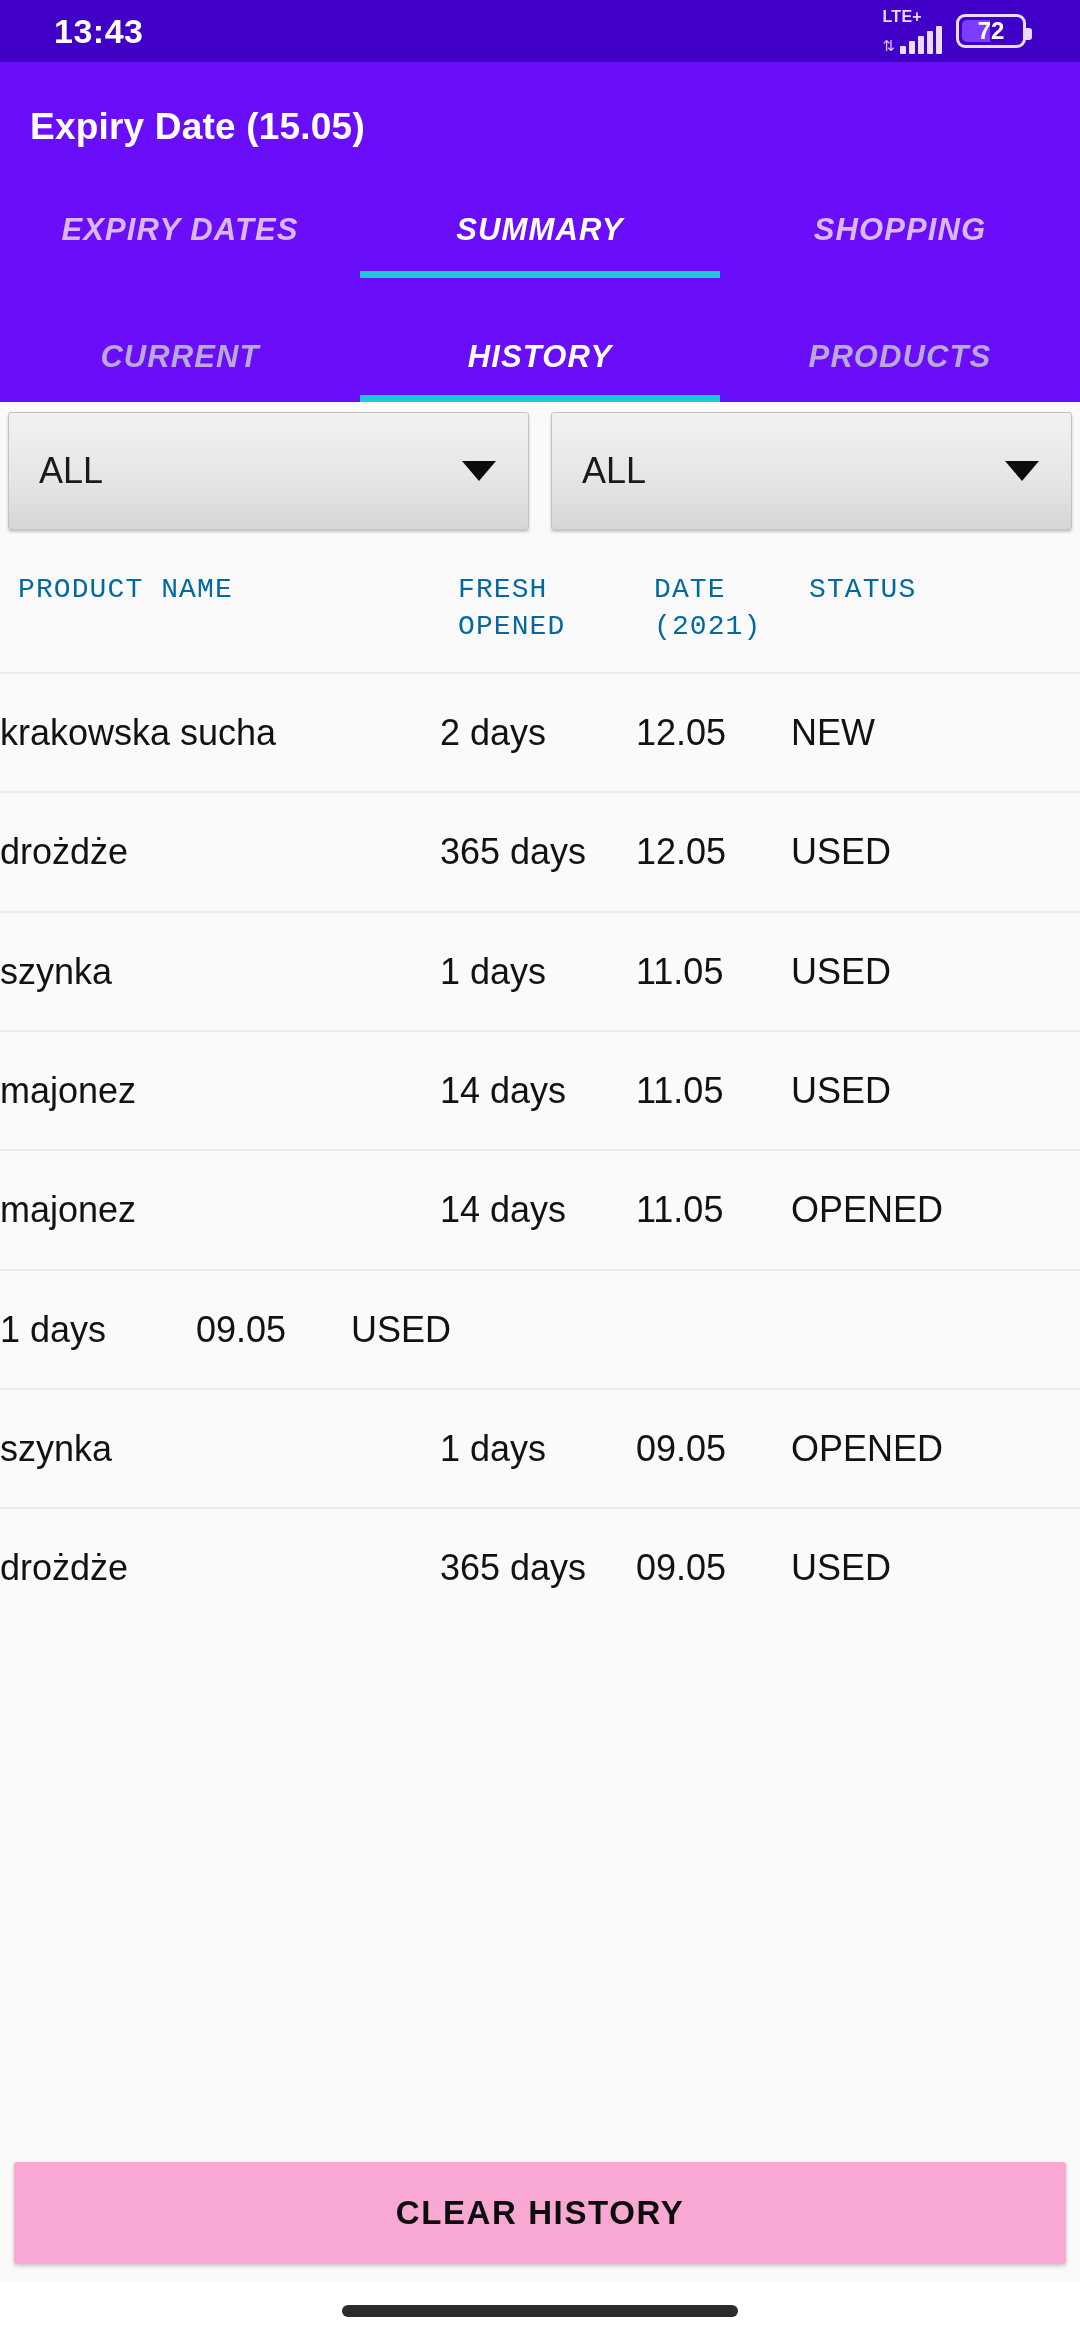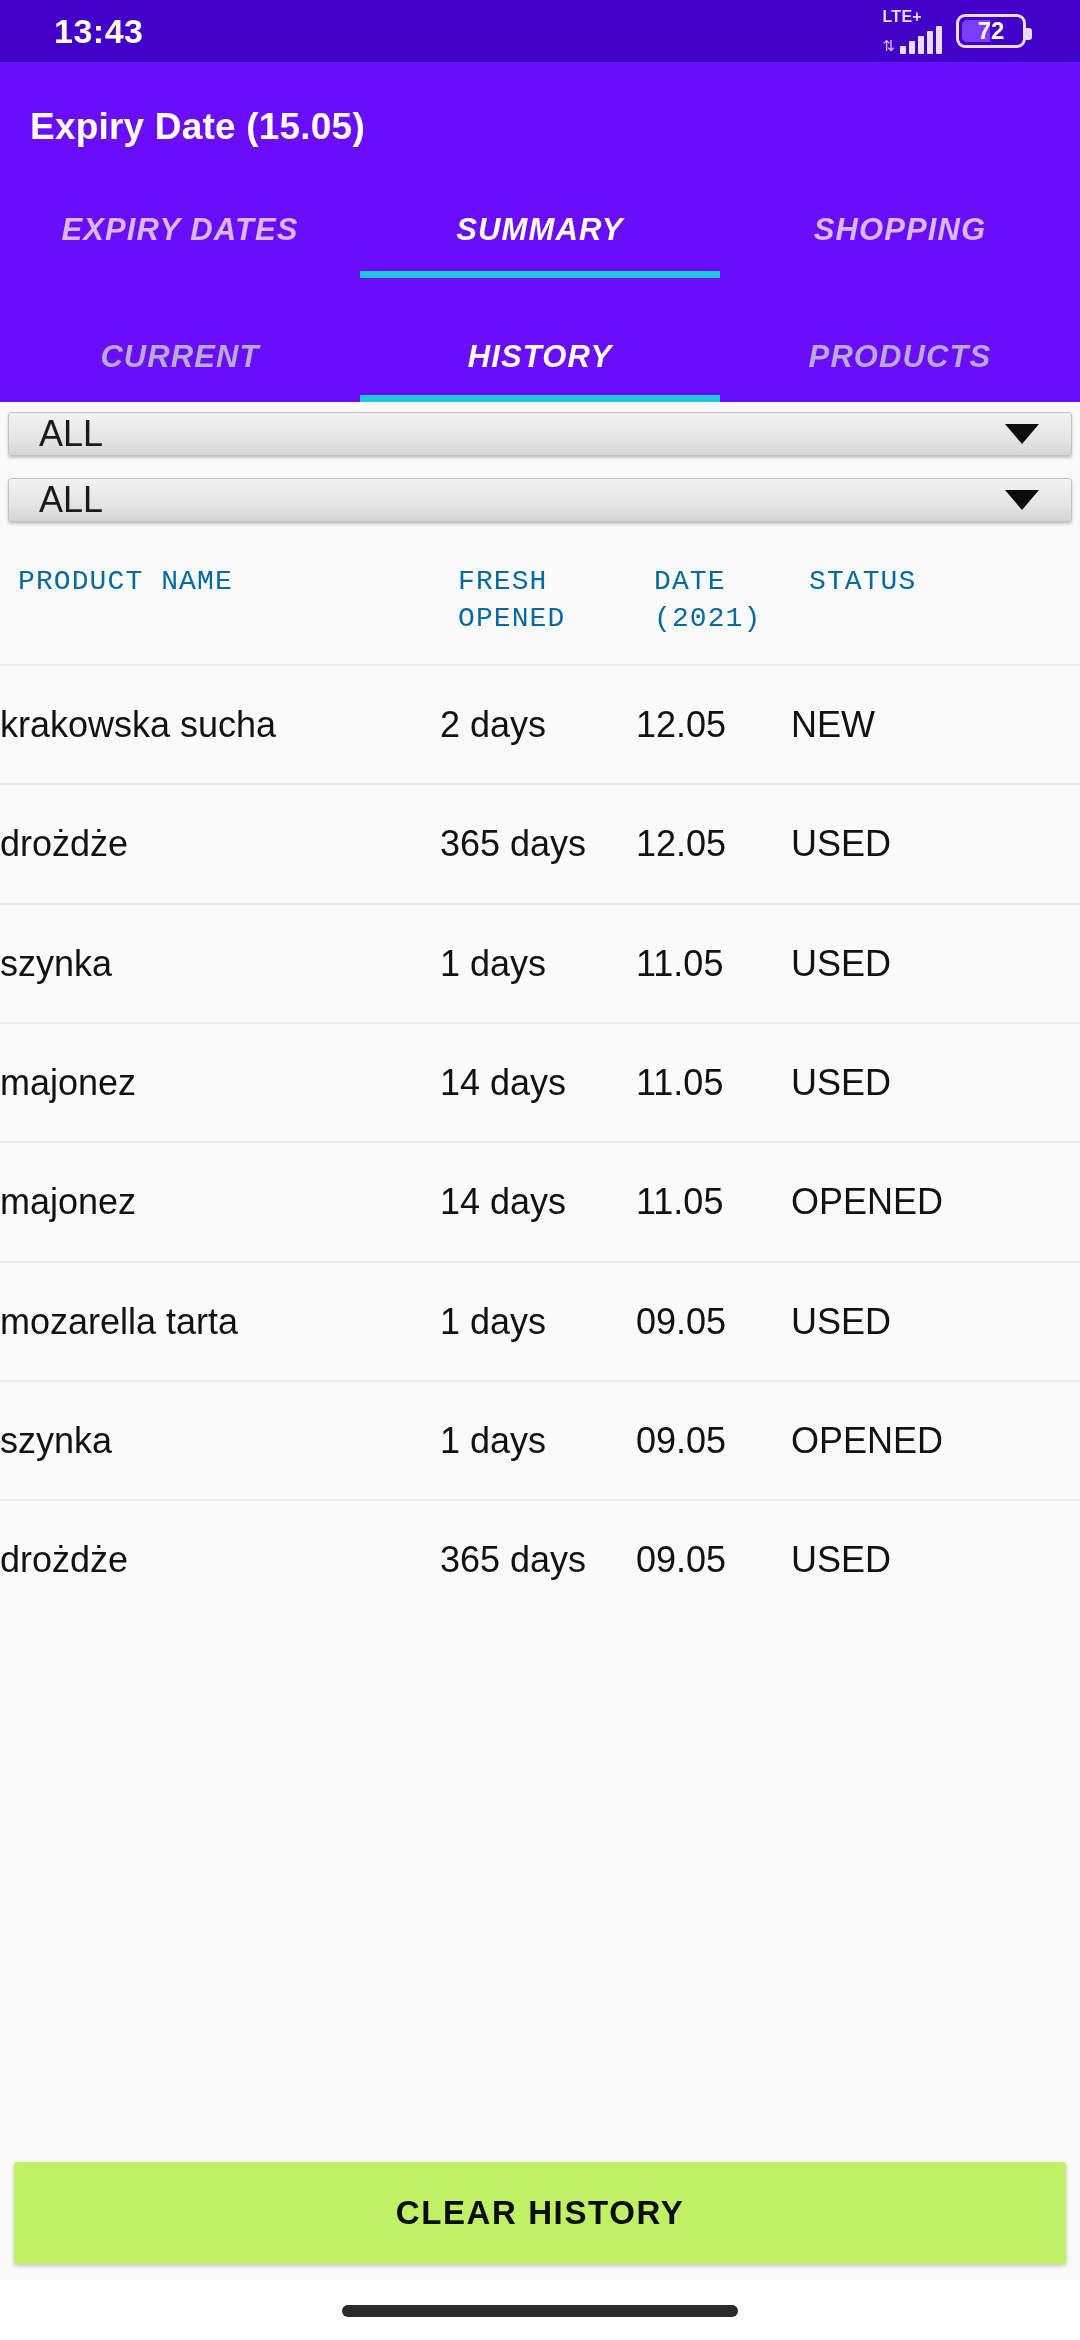--- a/index.html
+++ b/index.html
@@ -46,21 +46,21 @@
   .tab span { font-size:31px; font-weight:bold; letter-spacing:1.1px;font-style:italic; }
   .tab.inactive span { color:#d9b8f7; }
   .tab.active span { color:#ffffff; }
   .tab .underline { position:absolute; left:0; right:0; bottom:0; height:7px; background:#1ec8dc; }
 
   .tabrow2 { display:flex; height:90px; }
   .tabrow2 .tab span { font-size:31px; }
   .tabrow2 .tab.inactive span { color:#b9a9d6; }
 
   
-  .filters { display:flex; gap:22px; padding:10px 8px 12px 8px; background:#fafafa;flex-direction:column; }
+  .filters { display:flex; gap:22px; padding:10px 8px 12px 8px; background:#fafafa; }
   .spinner {
     flex:1; height:118px; position:relative;
     background:linear-gradient(to bottom, #f2f2f2 0%, #e6e6e6 55%, #d6d6d6 100%);
     border:1px solid #c2c2c2; border-radius:3px;
     box-shadow:0 2px 3px rgba(0,0,0,.22);
     display:flex; align-items:center; padding:0 30px;
   }
   .spinner .sp-val { font-size:36px; color:#1a1a1a; }
   .sp-arrow { position:absolute; right:32px; top:50%; transform:translateY(-50%);
               width:0; height:0; border-left:17px solid transparent; border-right:17px solid transparent;
@@ -76,21 +76,21 @@
   .c-date   { width:155px; flex:none; }
   .c-status { flex:1; }
   .td-row { border-top:2px solid #ececec; min-height:100px; align-items:center; }
   .td-row .cell { color:#121212; font-size:36px; line-height:1.26; }
   .row-pad { padding:36px 0; }
 
   
   .bottom { position:absolute; left:0; right:0; bottom:0; }
   .clear-btn {
     margin:0 14px 18px 14px; height:102px;
-    background:#bef264; border:none; border-radius:3px;
+    background:#f9a8d4; border:none; border-radius:3px;
     box-shadow:0 2px 4px rgba(0,0,0,.22);
     display:flex; align-items:center; justify-content:center;
     font-size:33px; font-weight:bold; letter-spacing:1.6px; color:#0d0d0d;
     font-family:"Liberation Sans", sans-serif;
   }
   .navbar { height:58px; display:flex; align-items:center; justify-content:center; background:#ffffff; }
   .nav-pill { width:396px; height:12px; border-radius:6px; background:#2b2b2b; }
 </style>
 </head>
 <body>
@@ -200,21 +200,20 @@
           <div class="cell c-date">11.05</div>
           <div class="cell c-status">USED</div>
         </div>
         <div class="trow td-row row-pad">
           <div class="cell c-name">majonez</div>
           <div class="cell c-fresh">14 days</div>
           <div class="cell c-date">11.05</div>
           <div class="cell c-status">OPENED</div>
         </div>
         <div class="trow td-row row-pad">
-          <div class="cell c-name">mozarella tarta</div>
           <div class="cell c-fresh">1 days</div>
           <div class="cell c-date">09.05</div>
           <div class="cell c-status">USED</div>
         </div>
         <div class="trow td-row row-pad">
           <div class="cell c-name">szynka</div>
           <div class="cell c-fresh">1 days</div>
           <div class="cell c-date">09.05</div>
           <div class="cell c-status">OPENED</div>
         </div>

